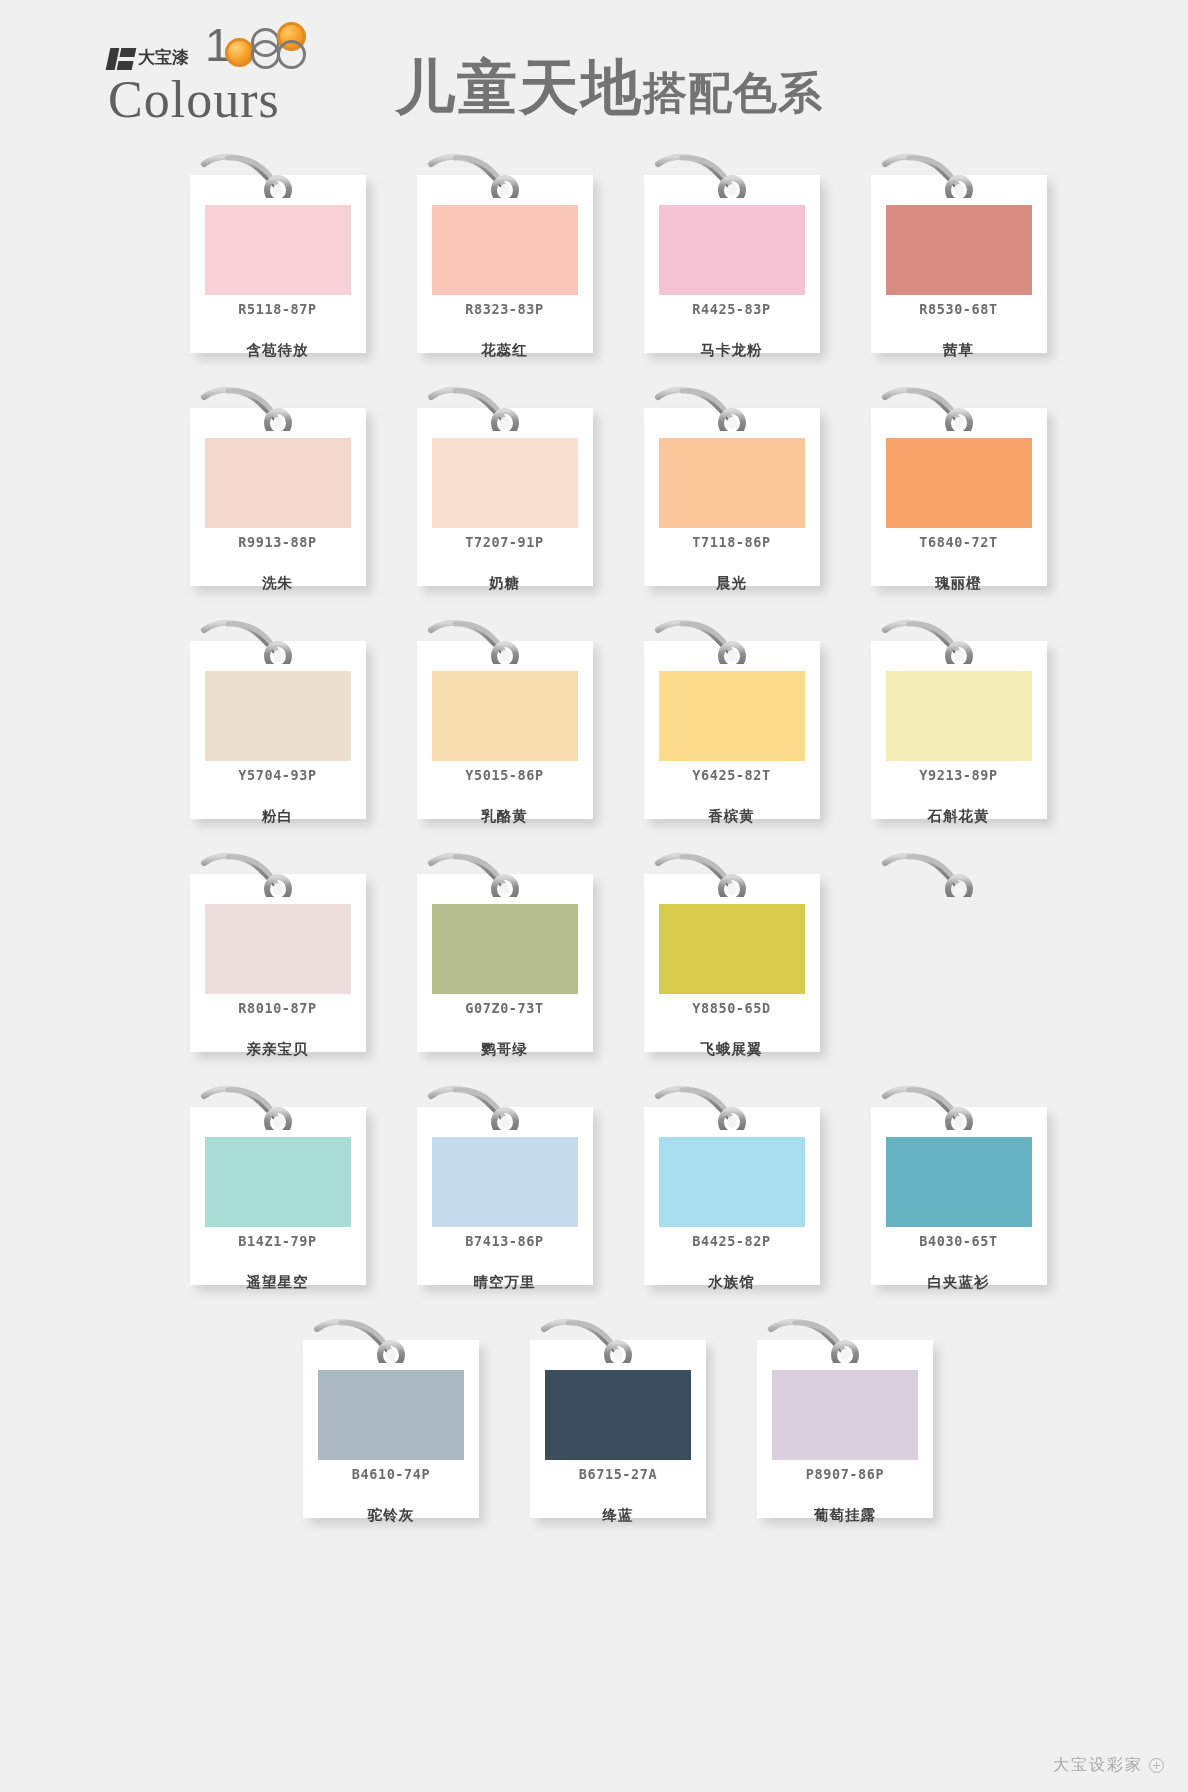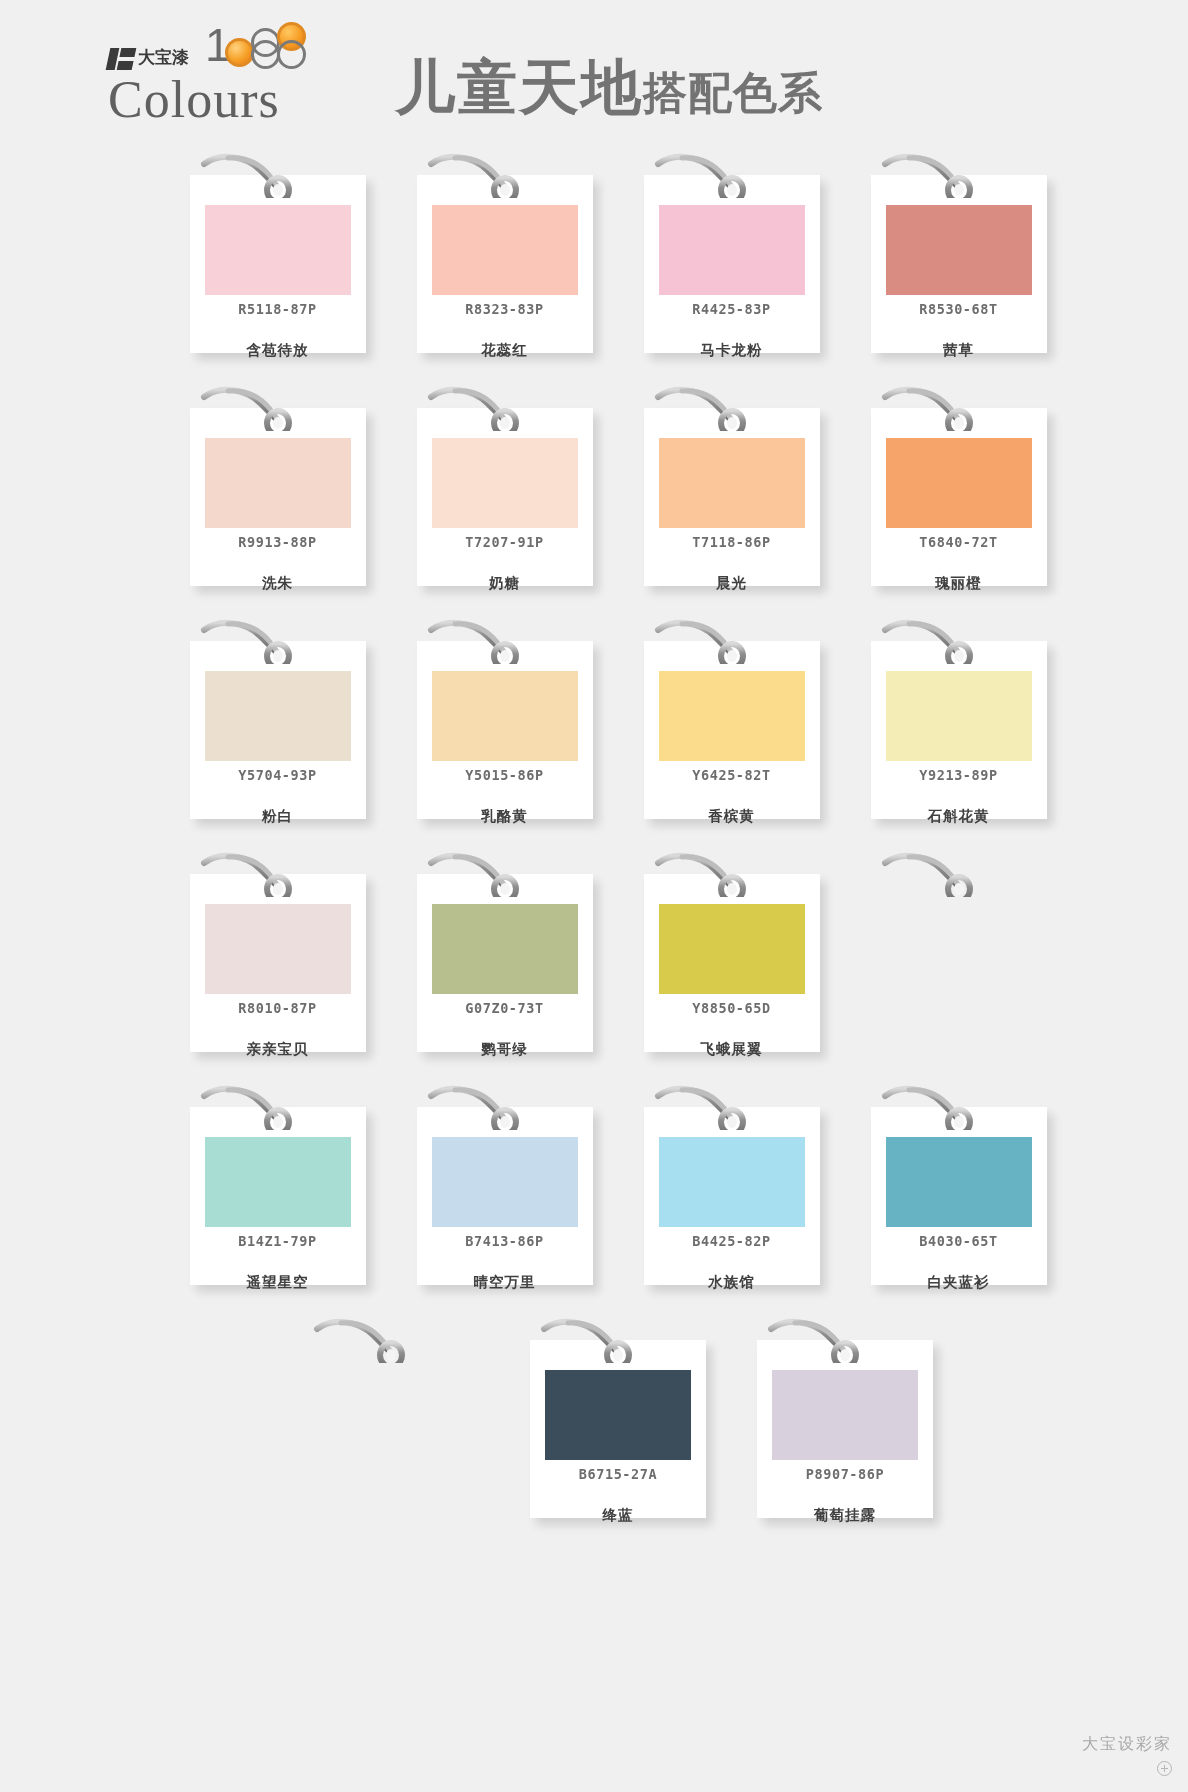--- a/index.html
+++ b/index.html
@@ -188,26 +188,25 @@
     font-size: 14.5px;
     font-weight: 700;
     color: #404040;
     letter-spacing: 1px;
     margin-top: 19px;
   }
 
   
   .footer {
     position: absolute;
-    right: 16px;
+    right: 24px;
     bottom: 16px;
     display: flex;
-    align-items: flex-end;
+    align-items: center;
     gap: 6px;
-    flex-direction: column;
   }
   .footer-text {
     font-family: "DejaVu Sans", sans-serif;
     font-size: 16px;
     color: #a8a8a8;
     letter-spacing: 2px;
   }
   .footer-badge {
     width: 15px; height: 15px;
     border-radius: 50%;
@@ -651,20 +650,25 @@
               </defs>
               <path d="M6 14 C22 2, 48 6, 62 20 C70 28, 74 32, 78 36" fill="none" stroke="url(#mg)" stroke-width="6" stroke-linecap="round"></path>
               <path d="M30 8 C48 6, 62 14, 72 26 C76 31, 78 34, 80 37" fill="none" stroke="#bdbdbd" stroke-width="5" stroke-linecap="round"></path>
               <ellipse cx="80" cy="40" rx="11" ry="12" fill="none" stroke="url(#mg)" stroke-width="6"></ellipse>
               <ellipse cx="80" cy="40" rx="5" ry="6" fill="#f4f4f4"></ellipse>
             </svg></div>
         </div>
       </div>
       <div class="row">
         <div class="card-wrap">
+          <div class="card">
+            <div class="swatch" style="background: rgb(170, 185, 194);"></div>
+            <div class="code">B4610-74P</div>
+            <div class="cname">驼铃灰</div>
+          </div>
           <div class="hook"><svg viewBox="0 0 110 48" width="110" height="48">
               <defs>
                 <linearGradient id="mg" x1="0" y1="0" x2="0" y2="1">
                   <stop offset="0%" stop-color="#d9d9d9"></stop>
                   <stop offset="40%" stop-color="#8f8f8f"></stop>
                   <stop offset="100%" stop-color="#6e6e6e"></stop>
                 </linearGradient>
               </defs>
               <path d="M6 14 C22 2, 48 6, 62 20 C70 28, 74 32, 78 36" fill="none" stroke="url(#mg)" stroke-width="6" stroke-linecap="round"></path>
               <path d="M30 8 C48 6, 62 14, 72 26 C76 31, 78 34, 80 37" fill="none" stroke="#bdbdbd" stroke-width="5" stroke-linecap="round"></path>

